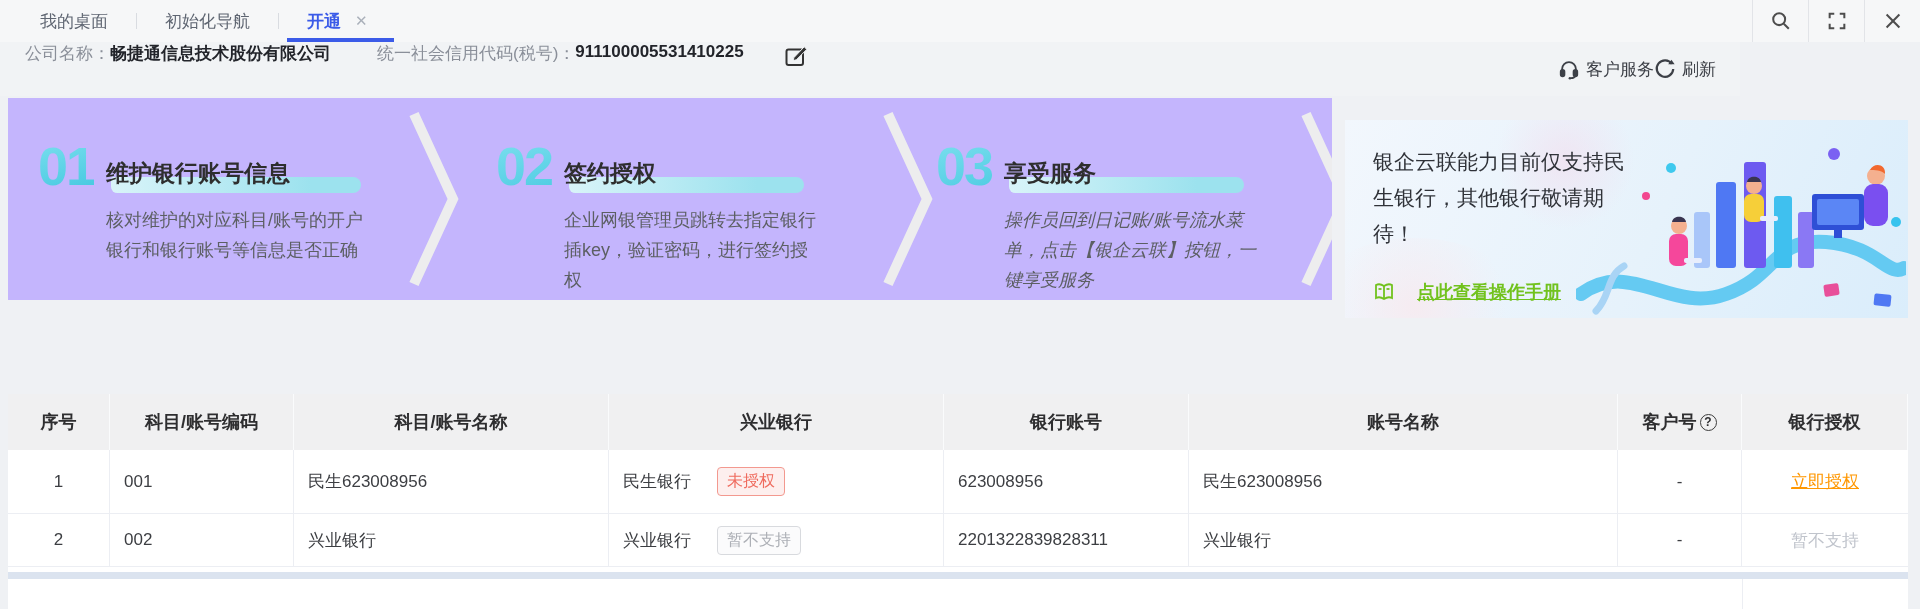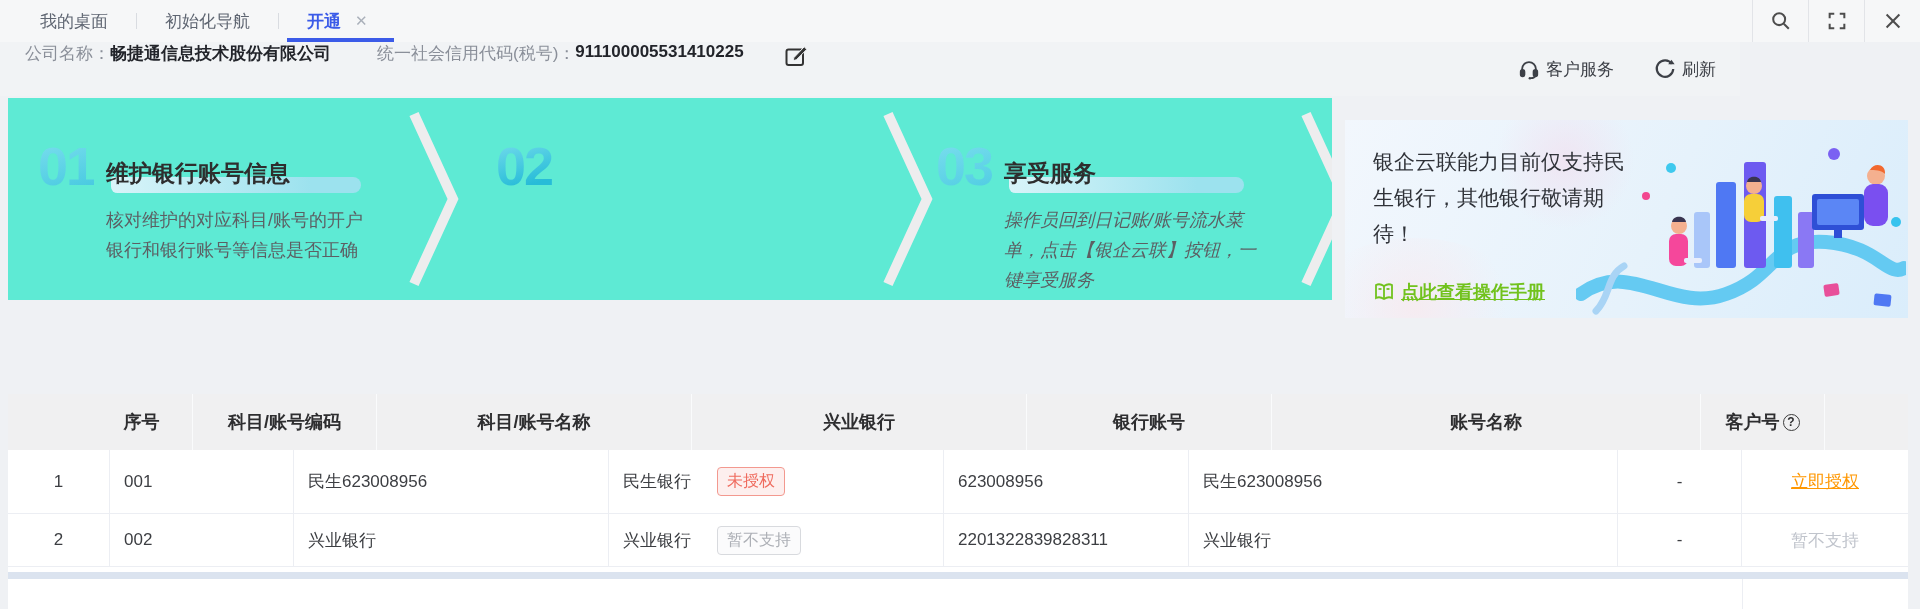--- a/index.html
+++ b/index.html
@@ -17,25 +17,25 @@
   .win-icon { width:56px; height:42px; display:flex; align-items:center; justify-content:center; border-left:1px solid #e2e4e8; }
   .win-icon svg { stroke:#4d4d4d; fill:none; stroke-width:2.2; }
 
   
   .companybar { position:absolute; left:0; top:42px; width:1740px; height:54px; background:#f1f3f5; display:flex; align-items:flex-start; font-size:17px;padding-left:28px; }
   .cb-label { color:#8a8f99; margin-left:-3px; }
   .cb-name { color:#22242a; font-weight:bold; }
   .cb-taxlabel { color:#8a8f99; margin-left:46px; }
   .cb-tax { color:#22242a; font-weight:600; }
   .cb-edit { margin-left:38px; width:28px; height:28px; display:flex; align-items:center; justify-content:center; }
-  .cb-right { position:absolute; right:24px; top:0; height:54px; display:flex; align-items:center; gap:40px; }
+  .cb-right { position:absolute; right:24px; top:0; height:54px; display:flex; align-items:center; }
   .cb-action { display:flex; align-items:center; gap:6px; color:#3d4047; font-size:17px; }
 
   
-  .steps-card { position:absolute; left:8px; top:98px; width:1324px; height:202px; background:#5eead4; overflow:hidden; }
+  .steps-card { position:absolute; left:8px; top:98px; width:1324px; height:202px; background:#c4b5fd; overflow:hidden; }
   .step { position:absolute; top:36px; display:flex; }
   .step.s1 { left:30px; }
   .step.s2 { left:488px; }
   .step.s3 { left:928px; }
   .step-num { font-size:54px; font-weight:800; line-height:64px; letter-spacing:-2px;
               background:linear-gradient(165deg,#7fe0ef 0%,#27bcd8 75%);
               -webkit-background-clip:text; background-clip:text; -webkit-text-fill-color:transparent; color:#2cc0da; }
   .step-body { margin-left:12px; margin-top:24px; }
   .step-title { position:relative; display:inline-block; font-size:23px; font-weight:bold; color:#2e2e2e; }
   .step-title .txt { position:relative; z-index:1; }
@@ -51,21 +51,21 @@
   .chev1 { left:398px; } .chev2 { left:872px; } .chev3 { left:1290px; }
 
   
   .promo-card { position:absolute; left:1345px; top:120px; width:563px; height:198px; overflow:hidden;
                 background:linear-gradient(115deg,#f2f7fd 0%,#e6f2fb 55%,#daedfb 100%); }
   .promo-card::before { content:""; position:absolute; left:150px; top:-30px; width:140px; height:140px; border-radius:50%;
                 background:radial-gradient(circle,rgba(242,222,238,0.65),rgba(242,222,238,0) 70%); }
   .promo-card::after { content:""; position:absolute; left:-40px; bottom:-60px; width:220px; height:140px; border-radius:50%;
                 background:radial-gradient(circle,rgba(248,233,238,0.8),rgba(248,233,238,0) 70%); }
   .promo-text { position:absolute; left:28px; top:24px; width:262px; font-size:21px; line-height:36px; color:#2f3238; z-index:2; }
-  .promo-link { position:absolute; left:28px; bottom:14px; display:flex; align-items:center; gap:6px; z-index:2;
+  .promo-link { position:absolute; left:28px; bottom:14px; display:flex; align-items:center; gap:22px; z-index:2;
                 color:#71c21d; font-size:18px; font-weight:bold; text-decoration:underline; cursor:pointer; }
   .promo-illus { position:absolute; right:2px; bottom:0; z-index:1; }
 
   
   .table-card { position:absolute; left:8px; top:394px; width:1900px; height:215px; background:#ffffff; }
   .trow { display:flex; width:1900px; }
   .cell { display:flex; align-items:center; font-size:17px; color:#3c3e42; border-right:1px solid #ecEEf3; border-bottom:1px solid #ecEEf3; padding:0 14px; }
   .cell:last-child { border-right:none; }
   .thead { height:56px; background:#f0f0f1;justify-content:center; }
   .thead .cell { font-size:18px; font-weight:bold; color:#2e2e30; border-right:1px solid #fafbfc; border-bottom:none; justify-content:center; }
@@ -173,20 +173,27 @@
       <div class="step-desc">核对维护的对应科目/账号的开户银行和银行账号等信息是否正确</div>
     </div>
   </div>
 
   <svg class="chevron chev1" width="58" height="178" viewBox="0 0 58 178">
     <polyline points="8,4 47,89 8,174" fill="none" stroke="#ededee" stroke-width="10"></polyline>
   </svg>
 
   <div class="step s2">
     <div class="step-num">02</div>
+    <div class="step-body">
+      <div class="step-title">
+        <span class="swoosh"></span>
+        <span class="txt">签约授权</span>
+      </div>
+      <div class="step-desc">企业网银管理员跳转去指定银行插key，验证密码，进行签约授权</div>
+    </div>
   </div>
 
   <svg class="chevron chev2" width="58" height="178" viewBox="0 0 58 178">
     <polyline points="8,4 47,89 8,174" fill="none" stroke="#ededee" stroke-width="10"></polyline>
   </svg>
 
   <div class="step s3">
     <div class="step-num">03</div>
     <div class="step-body">
       <div class="step-title">
@@ -250,20 +257,21 @@
     <div class="cell c1">序号</div>
     <div class="cell c2">科目/账号编码</div>
     <div class="cell c3">科目/账号名称</div>
     <div class="cell c4">兴业银行</div>
     <div class="cell c5">银行账号</div>
     <div class="cell c6">账号名称</div>
     <div class="cell c7">
       <span>客户号</span>
       <span class="help-circle">?</span>
     </div>
+    <div class="cell c8">银行授权</div>
   </div>
 
   <div class="trow r1">
     <div class="cell c1">1</div>
     <div class="cell c2">001</div>
     <div class="cell c3">民生623008956</div>
     <div class="cell c4">
       <span>民生银行</span>
       <span class="badge badge-red">未授权</span>
     </div>

